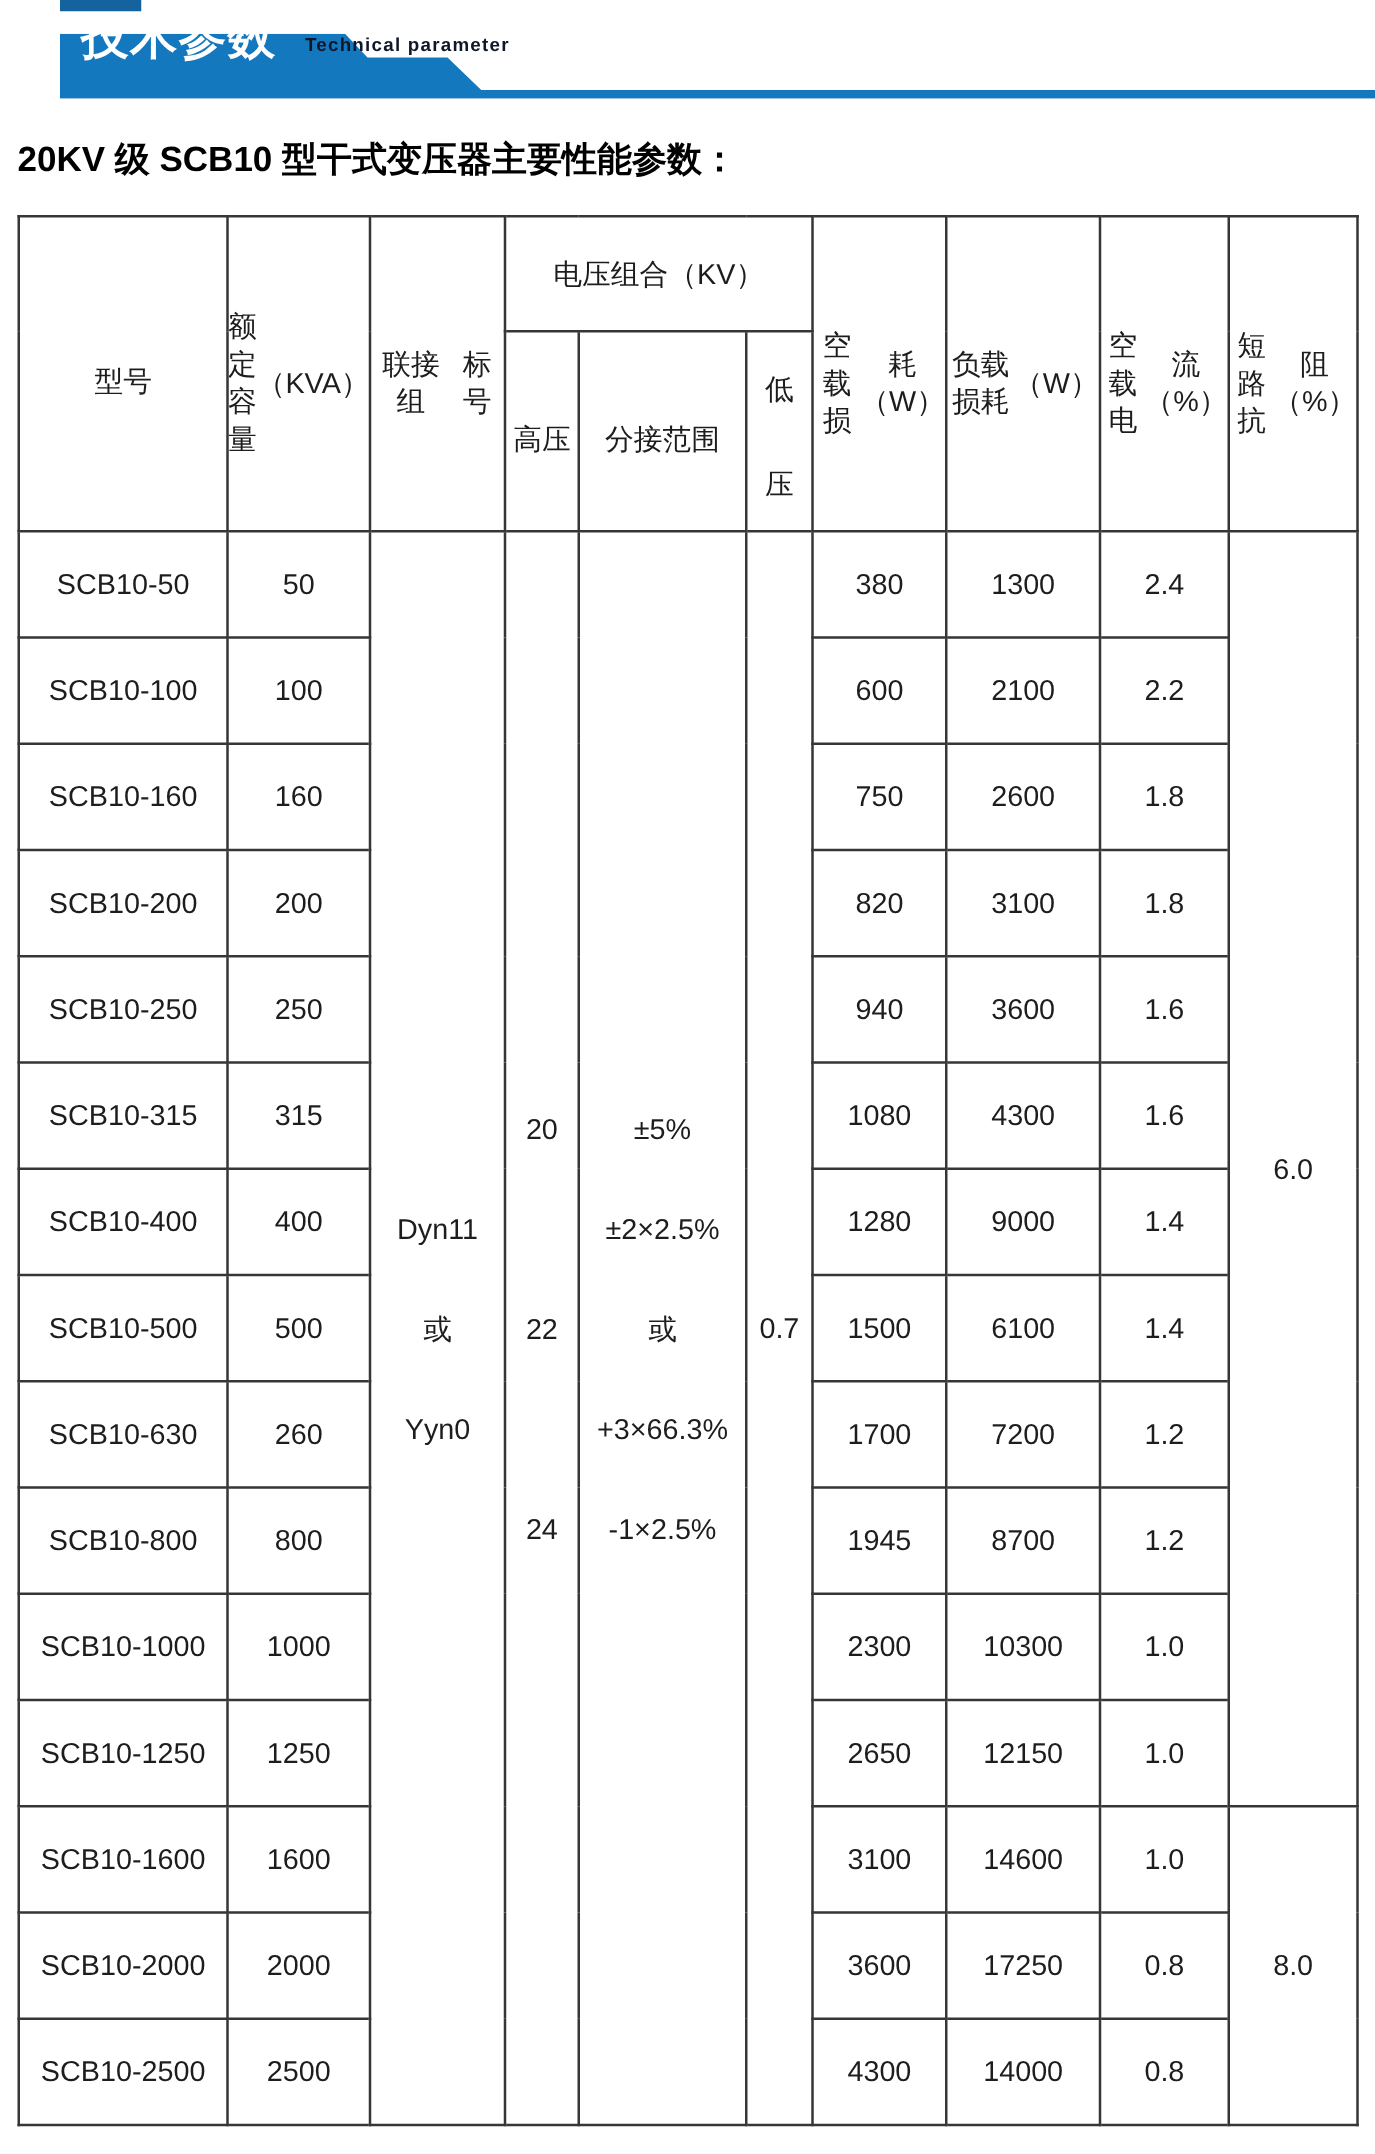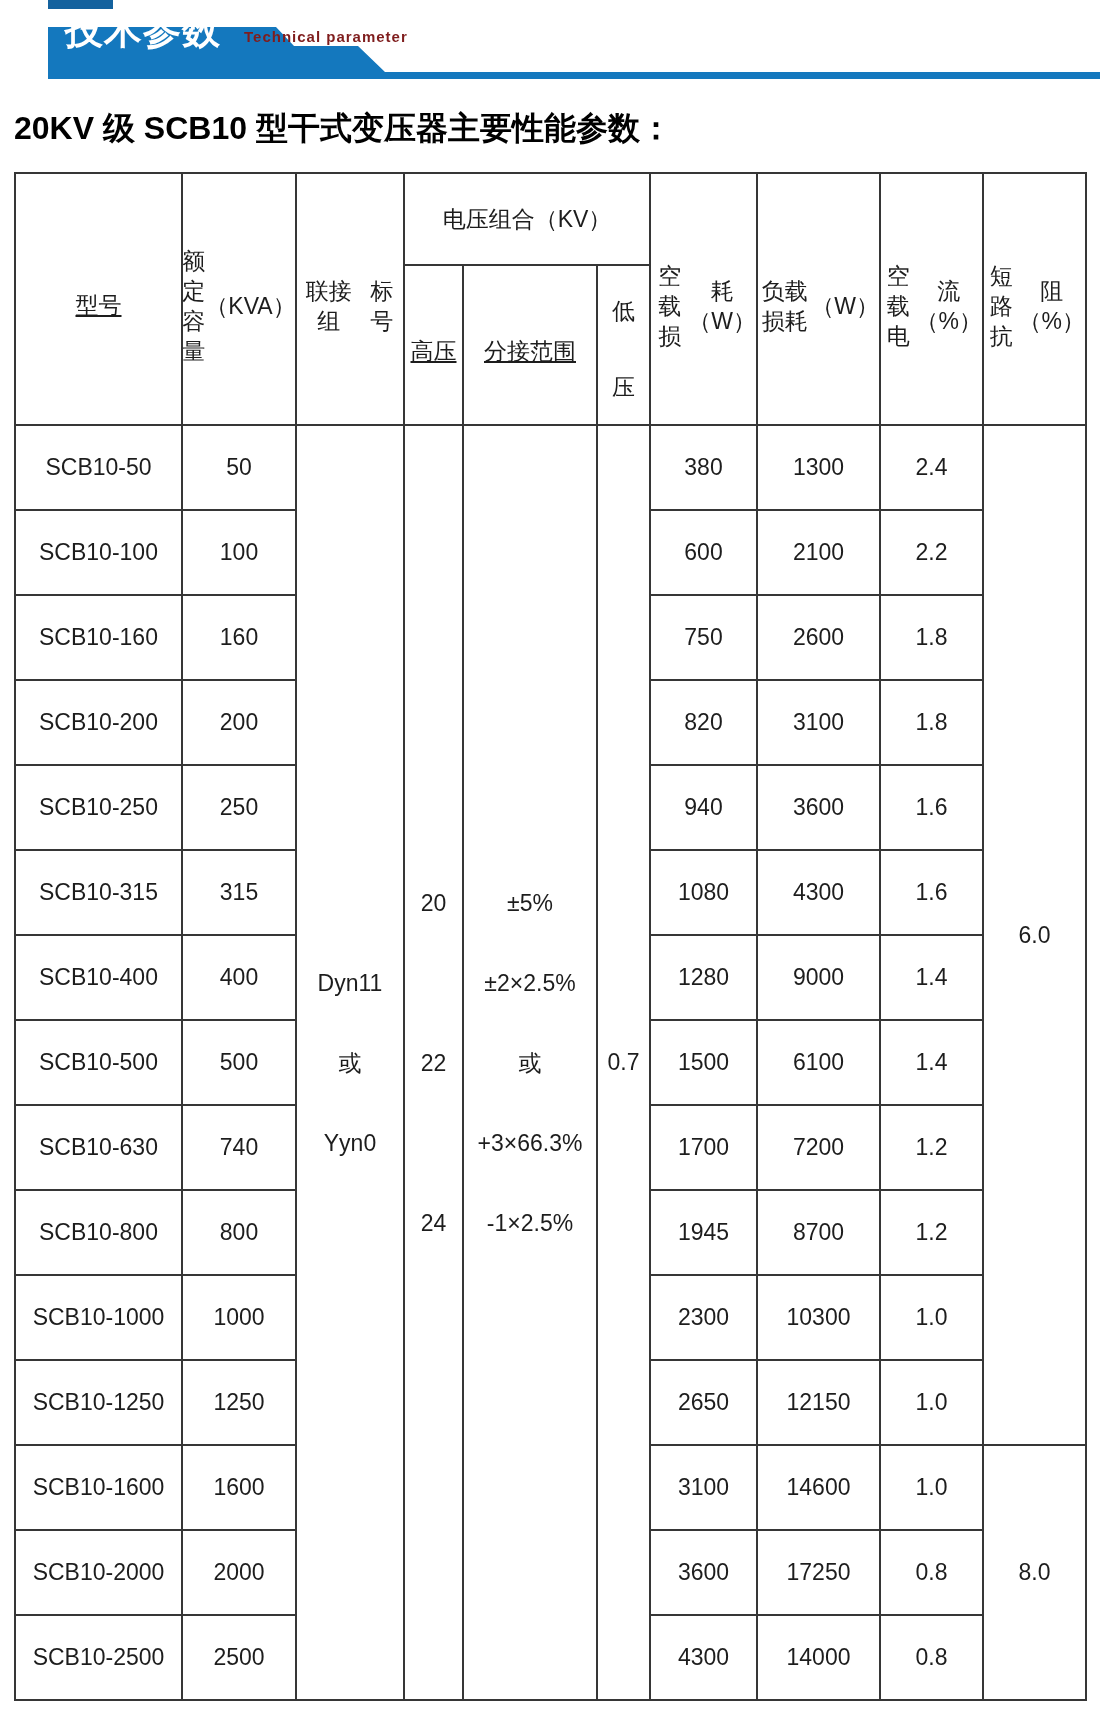--- a/index.html
+++ b/index.html
@@ -22,27 +22,27 @@
     clip-path: polygon(0px 1px, 228px 1px, 246px 20px, 310px 20px, 337px 46px,
                        1100px 46px, 1100px 53px, 0px 53px);
   }
   .banner-cn {
     position: absolute; left: 17px; top: 11px;
     font-size: 38px; font-weight: bold; color: #ffffff;
     letter-spacing: 1px; line-height: 38px; white-space: nowrap;
   }
   .banner-en {
     position: absolute; left: 196px; top: 29px;
-    font-size: 15px; font-weight: 600; color: #7f1d1d;
+    font-size: 15px; font-weight: 600; color: #0f172a;
     letter-spacing: 1px; line-height: 16px; white-space: nowrap;
   }
   
   .page-title {
     margin: 31px 0 0 14px;
-    font-size: 32px; font-weight: bold; color: #000000;
+    font-size: 28px; font-weight: bold; color: #000000;
     line-height: 36px;
   }
   
   table.spec {
     border-collapse: collapse; table-layout: fixed;
     width: 1071px; margin: 26px 0 0 14px;
   }
   table.spec th, table.spec td {
     border: 2px solid #363636;
     text-align: center; vertical-align: middle;
@@ -51,21 +51,21 @@
   }
   tr.hr1 { height: 92px; }
   tr.hr2 { height: 160px; }
   tbody tr { height: 85px; margin-top: 45px; }
   .two-line { display: flex; flex-direction: row; align-items: center;
               justify-content: center; row-gap: 56px; padding-top: 14px; }
   .two-line span { display: block; line-height: 30px; }
   .lv-stack { display: flex; flex-direction: column; align-items: center;
               justify-content: center; row-gap: 46px; padding-top: 8px; }
   .lv-stack span { display: block; line-height: 30px; }
-  .pad-down { padding-top: 12px; text-decoration: underline; }
+  .pad-down { padding-top: 12px; }
   .stack80 span  { display: block; line-height: 80px; }
   .stack160 span { display: block; line-height: 160px; }
 </style>
 </head>
 <body>
 
 <div class="banner-wrap">
   <div class="top-accent-bar" style="background: rgb(20, 98, 158);"></div>
   <div class="banner-shape" style="background: rgb(20, 120, 190);"></div>
   <div class="banner-cn">技术参数</div>
@@ -222,21 +222,21 @@
     </tr>
     <tr>
       <td>SCB10-500</td>
       <td>500</td>
       <td>1500</td>
       <td>6100</td>
       <td>1.4</td>
     </tr>
     <tr>
       <td>SCB10-630</td>
-      <td>740</td>
+      <td>260</td>
       <td>1700</td>
       <td>7200</td>
       <td>1.2</td>
     </tr>
     <tr>
       <td>SCB10-800</td>
       <td>800</td>
       <td>1945</td>
       <td>8700</td>
       <td>1.2</td>

